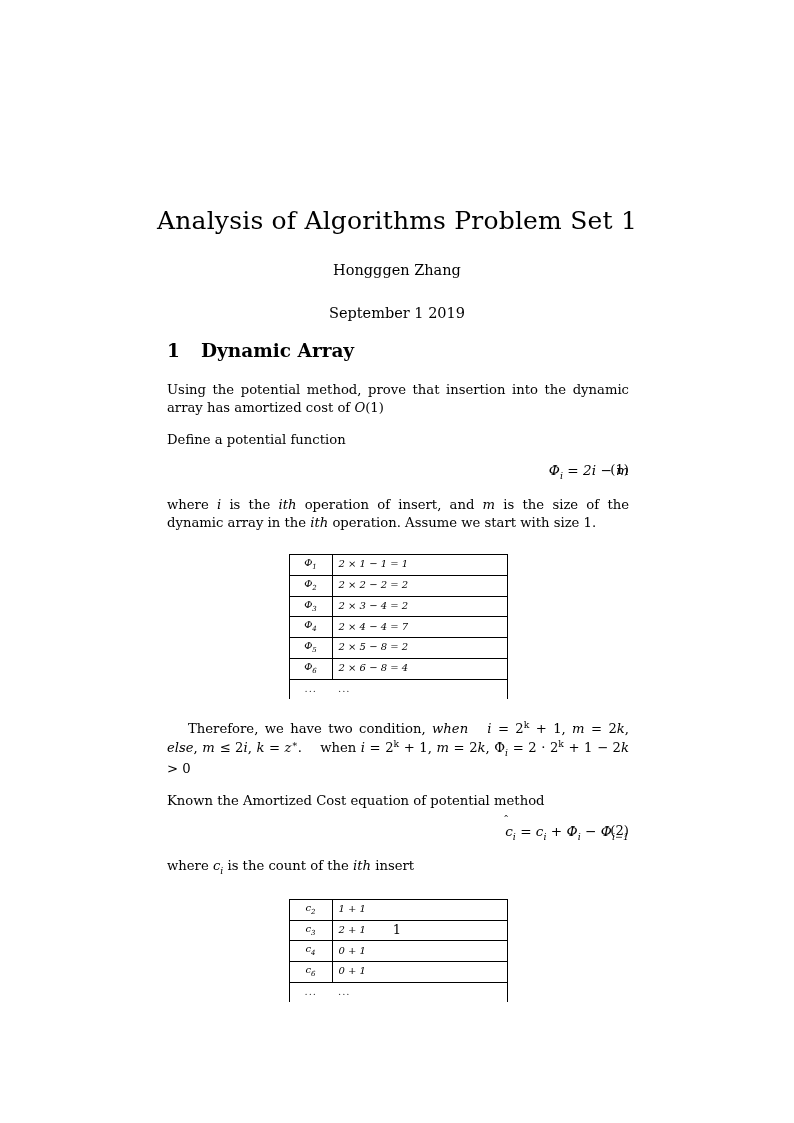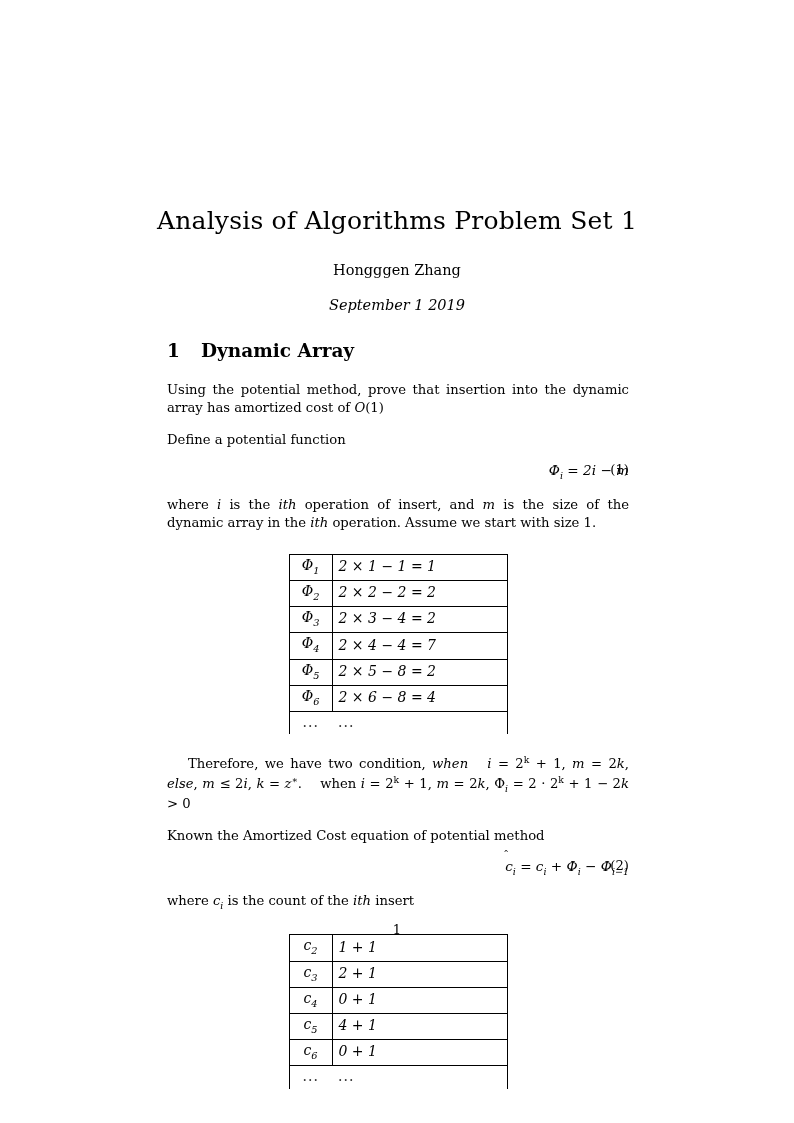--- a/index.html
+++ b/index.html
@@ -39,23 +39,22 @@
     line-height: 1.25;
     margin: 0;
   }
   .doc-author {
     font-size: 14.5px;
     margin: 0;
     padding-top: 26px;
   }
   .doc-date {
     font-size: 14.5px;
-    margin: 0;
+    margin: 8px;
     padding-top: 19px;
-    font-style: italic;
   }
 
   
   .body-col {
     position: absolute;
     left: 167px;
     top: 340px;
     width: 462px;
   }
 
@@ -129,21 +128,21 @@
   }
 
   
   .tbl-wrap {
     display: flex;
     justify-content: center;
     margin: 22px 0 20px 0;
   }
   table.ltx {
     border-collapse: collapse;
-    font-size: 14px;
+    font-size: 10px;
     table-layout: fixed;
   }
   table.ltx td {
     border-left: 1.1px solid #000;
     border-right: 1.1px solid #000;
     border-top: 1.1px solid #000;
     padding: 2px 6px 3px 6px;
     line-height: 1.26;
     height: 14px;
     font-style: italic;
@@ -293,24 +292,20 @@
           </tr>
           <tr>
             <td class="c-key">c<sub>3</sub></td>
             <td class="c-val">2 + 1</td>
           </tr>
           <tr>
             <td class="c-key">c<sub>4</sub></td>
             <td class="c-val">0 + 1</td>
           </tr>
           <tr>
-            <td class="c-key">c<sub>5</sub></td>
-            <td class="c-val">4 + 1</td>
-          </tr>
-          <tr>
             <td class="c-key">c<sub>6</sub></td>
             <td class="c-val">0 + 1</td>
           </tr>
           <tr class="last-row">
             <td class="c-key">...</td>
             <td class="c-val">...</td>
           </tr>
         </tbody>
       </table>
     </div>

